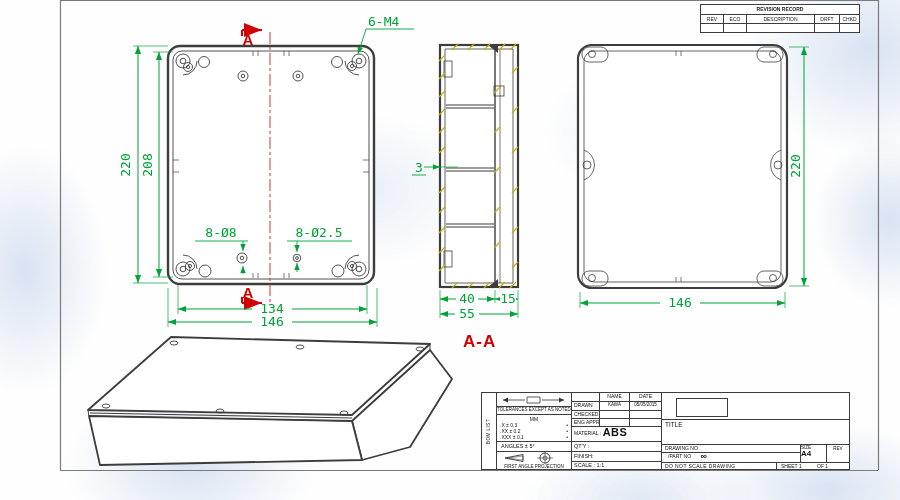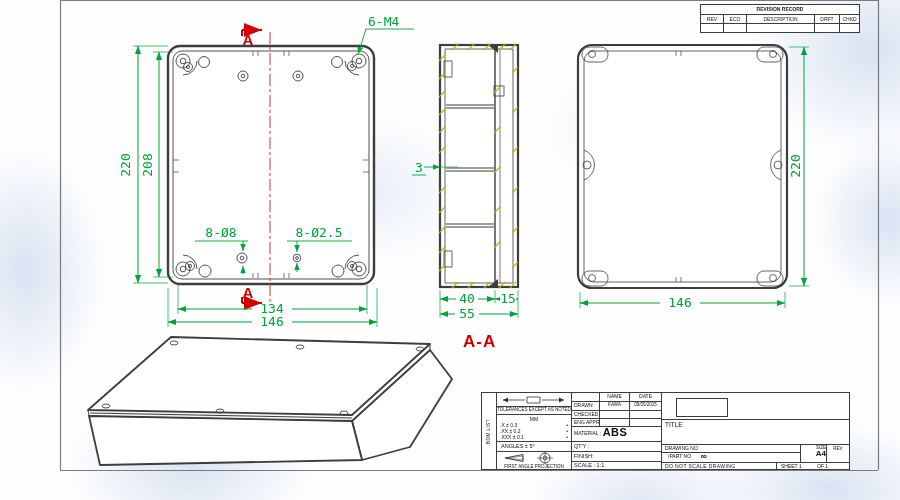--- a/index.html
+++ b/index.html
@@ -317,21 +317,21 @@
     <div style="position:absolute;left:14px;top:5px;width:50px;height:17px;border:1px solid #3c3c3c;"></div>
   </div>
   <div class="cell bT" style="left:180px;top:26px;width:187px;height:25px;padding:2px 0 0 3px;font-size:6.5px;">TITLE</div>
 
   <div class="cell bT" style="left:180px;top:51px;width:187px;height:18px;">
     <div class="cell bR bB sm" style="left:0;top:0;width:139px;height:8px;padding-left:3px;">DRAWING NO</div>
     <div class="cell bR" style="left:0;top:8px;width:139px;height:10px;padding-left:6px;">
       <span class="sm">/PART  NO</span>
       <span class="inf" style="margin-left:8px;">∞</span>
     </div>
-    <div class="cell bR" style="left:139px;top:0;width:26px;height:18px;text-align:right;">
+    <div class="cell bR" style="left:139px;top:0;width:26px;height:18px;text-align:left;">
       <div class="tiny">SIZE</div>
       <div class="a4">A4</div>
     </div>
     <div class="cell tiny" style="left:165px;top:0;width:22px;height:18px;text-align:center;padding-top:1px;">REV</div>
   </div>
 
   <div class="cell bT" style="left:180px;top:69px;width:187px;height:7px;">
     <div class="cell bR sm" style="left:0;top:0;width:115px;height:7px;padding-left:3px;letter-spacing:.4px;">DO NOT SCALE DRAWING</div>
     <div class="cell sm" style="left:115px;top:0;width:40px;height:7px;padding-left:4px;">SHEET 1</div>
     <div class="cell sm" style="left:155px;top:0;width:32px;height:7px;">OF 1</div>

